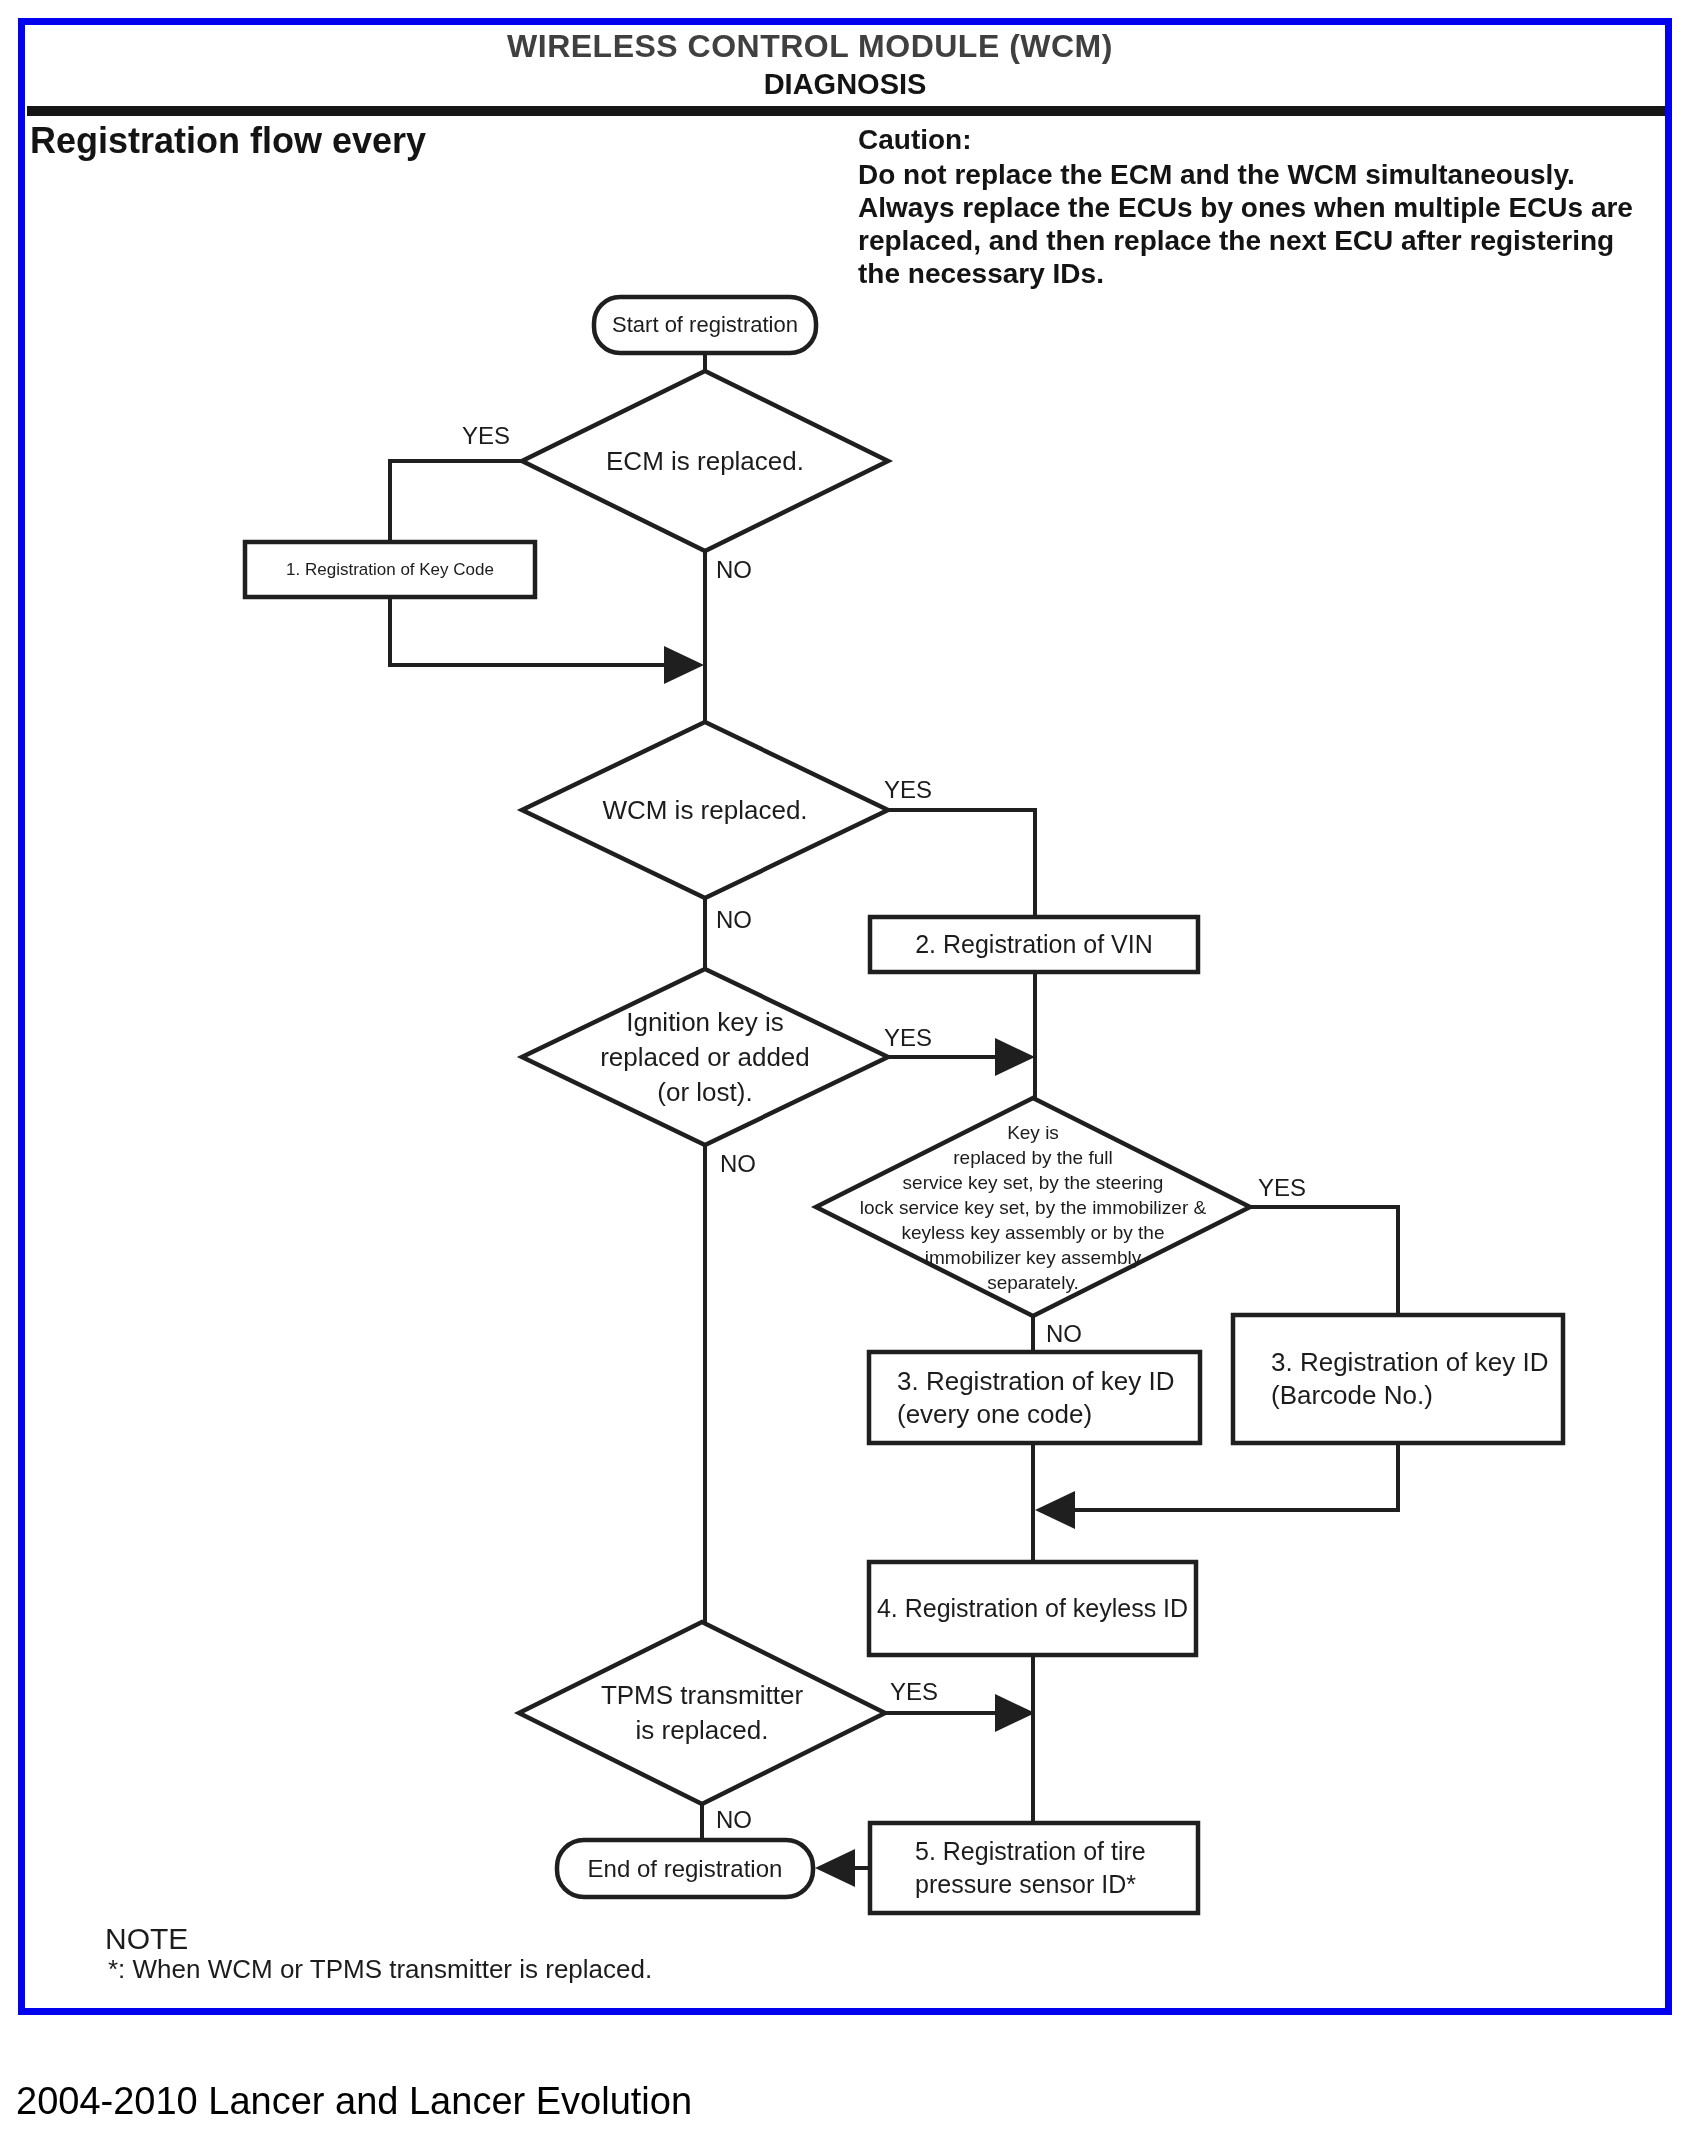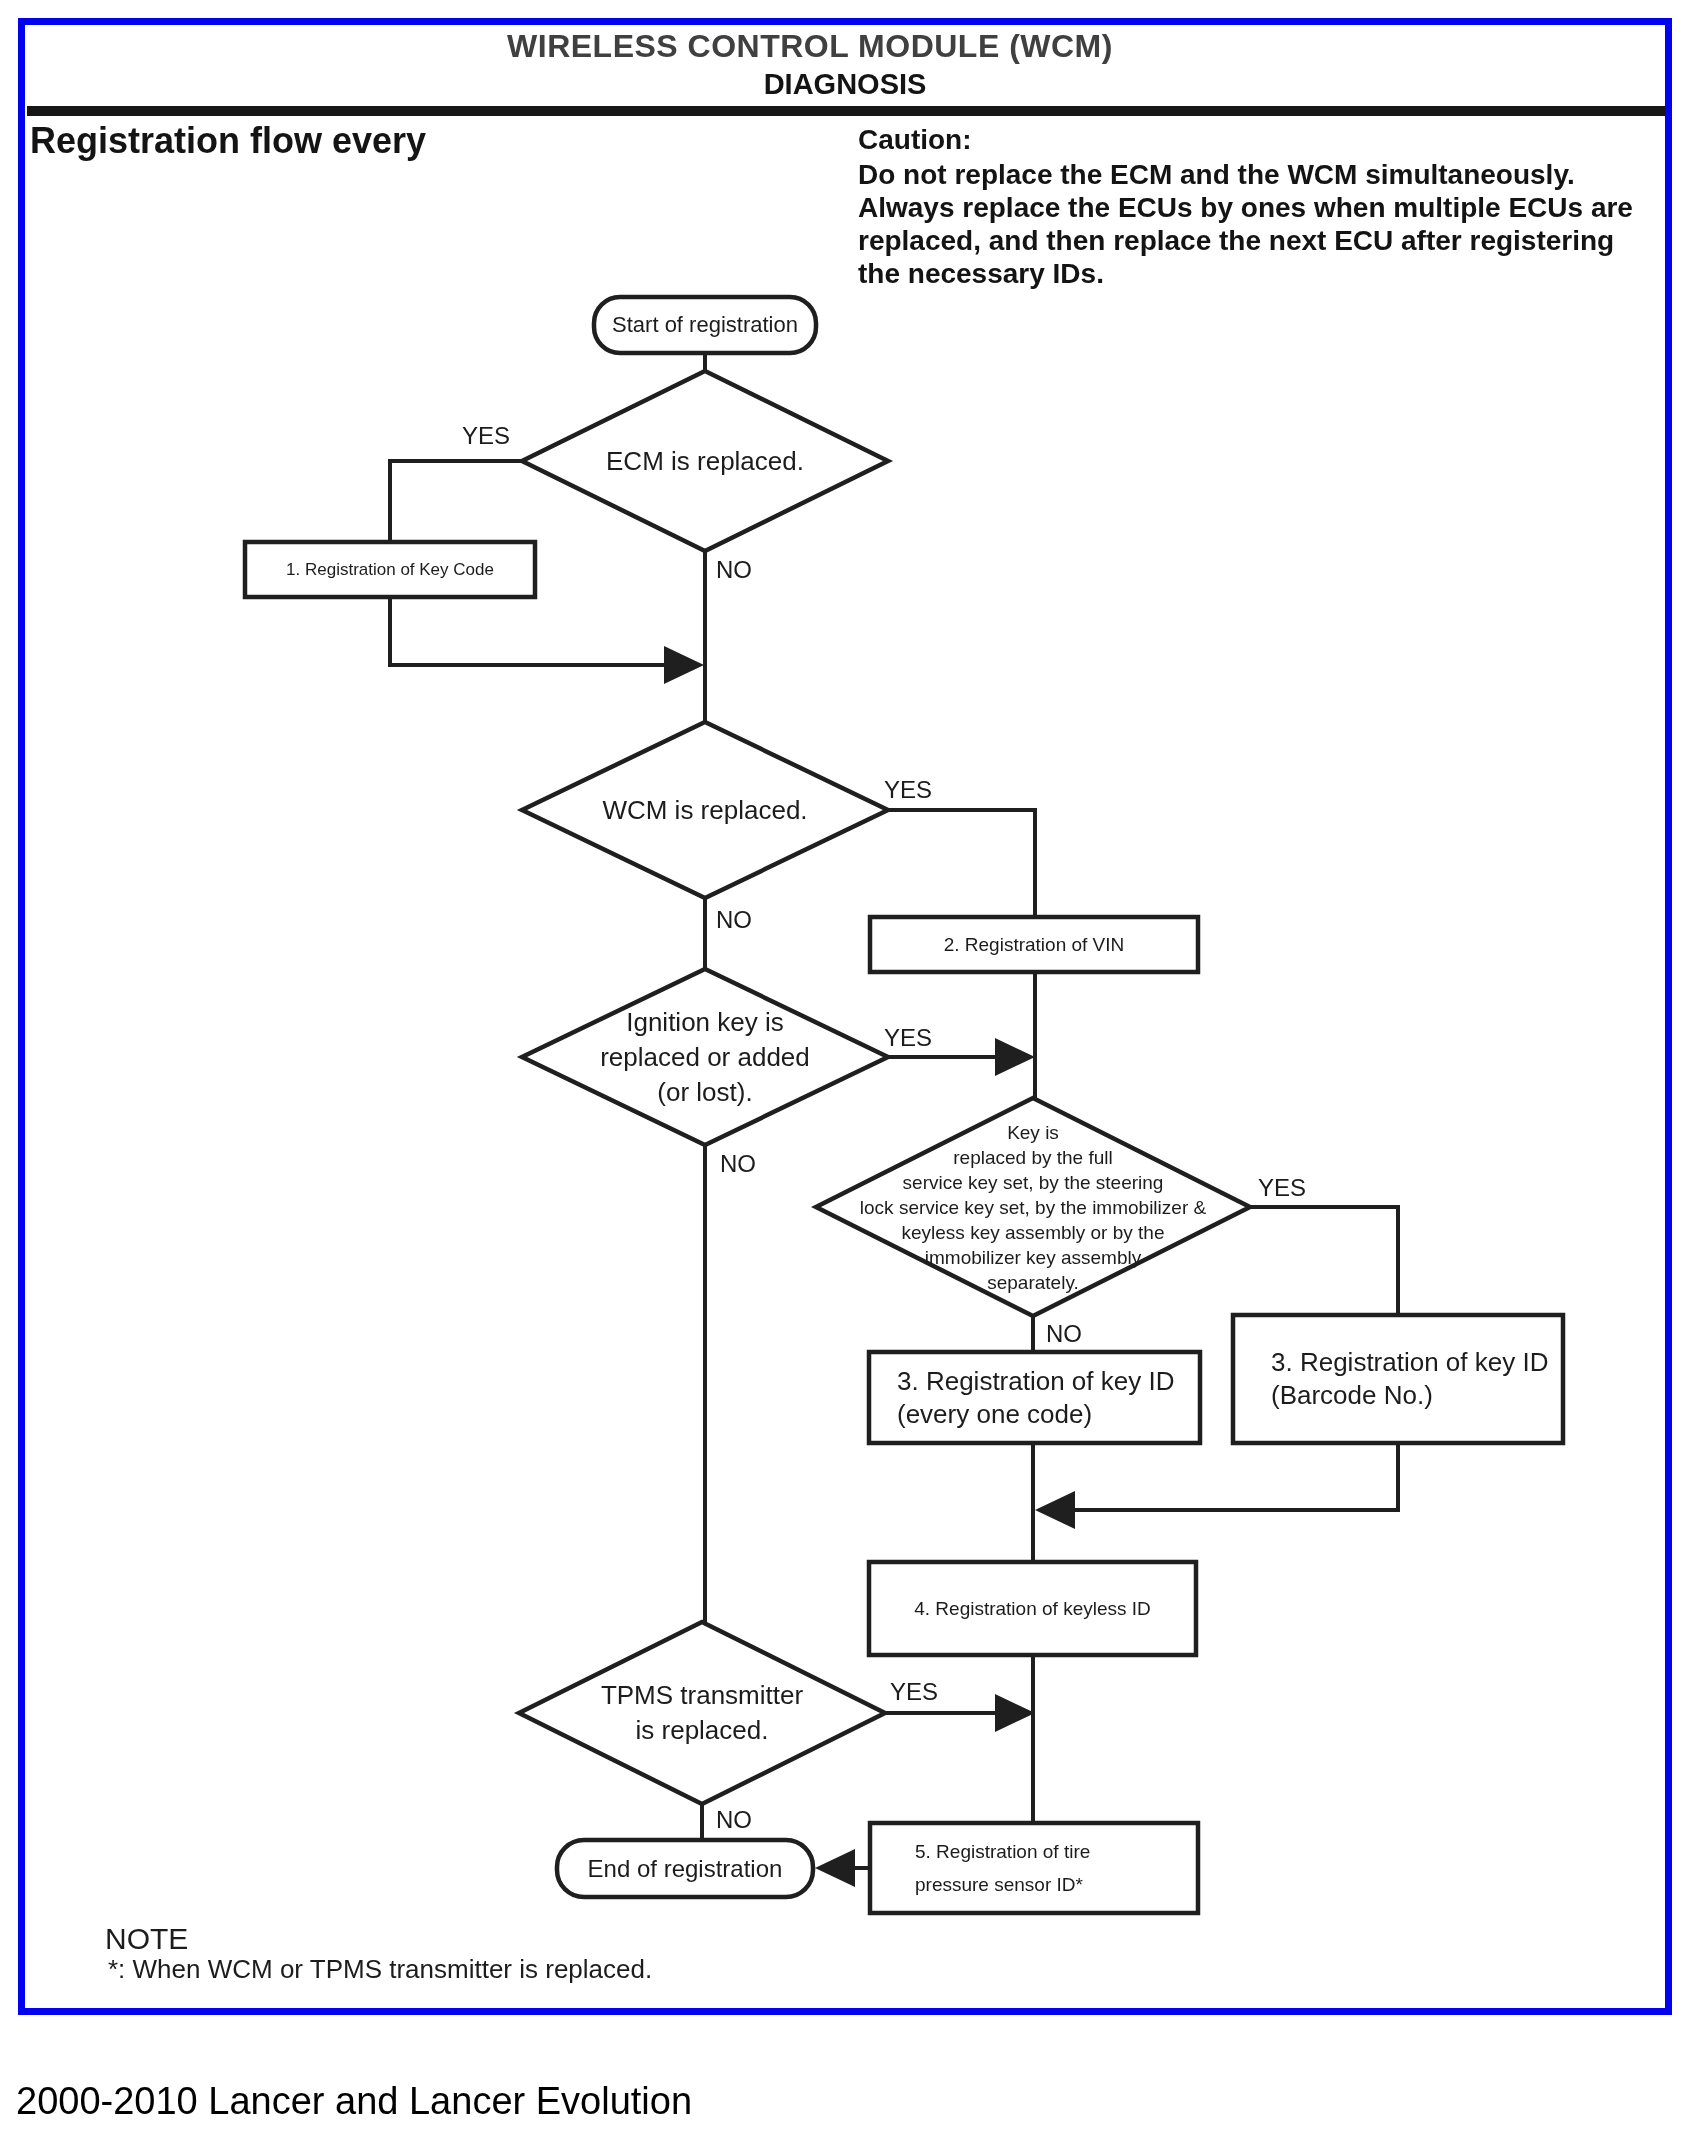--- a/index.html
+++ b/index.html
@@ -22,21 +22,21 @@
   .caution-body{left:858px;top:158px;width:810px;font-size:28px;font-weight:bold;
     color:#141414;line-height:33px;white-space:pre-line;}
   svg.flow{left:0;top:0;width:1695px;height:2148px;}
   .node-label{
     display:flex;align-items:center;justify-content:center;text-align:center;
     white-space:pre-line;color:#1c1c1c;
   }
   .node-label.left{justify-content:flex-start;text-align:left;}
   .yn{font-size:24px;color:#1c1c1c;}
   .f26{font-size:26px;}
-  .f25{font-size:19px;}
+  .f25{font-size:25px;}
   .f24{font-size:24px;}
   .f23{font-size:17px;}
   .f22{font-size:22px;}
   .keytext{font-size:19px;line-height:25px;}
   .lh35{line-height:35px;}
   .lh33{line-height:33px;}
   .note-head{left:105px;top:1922px;font-size:30px;color:#1c1c1c;}
   .note-body{left:108px;top:1954px;font-size:26px;color:#1c1c1c;}
   .caption{left:16px;top:2080px;font-size:38px;color:#000;}
 </style>
@@ -131,13 +131,13 @@
 <div class="abs yn" style="left:716px;top:906px;">NO</div>
 <div class="abs yn" style="left:884px;top:1024px;">YES</div>
 <div class="abs yn" style="left:720px;top:1150px;">NO</div>
 <div class="abs yn" style="left:1258px;top:1174px;">YES</div>
 <div class="abs yn" style="left:1046px;top:1320px;">NO</div>
 <div class="abs yn" style="left:890px;top:1678px;">YES</div>
 <div class="abs yn" style="left:716px;top:1806px;">NO</div>
 
 <div class="abs note-head">NOTE</div>
 <div class="abs note-body">*: When WCM or TPMS transmitter is replaced.</div>
-<div class="abs caption">2000-2010 Lancer and Lancer Evolution</div>
+<div class="abs caption">2004-2010 Lancer and Lancer Evolution</div>
 
 </body></html>

